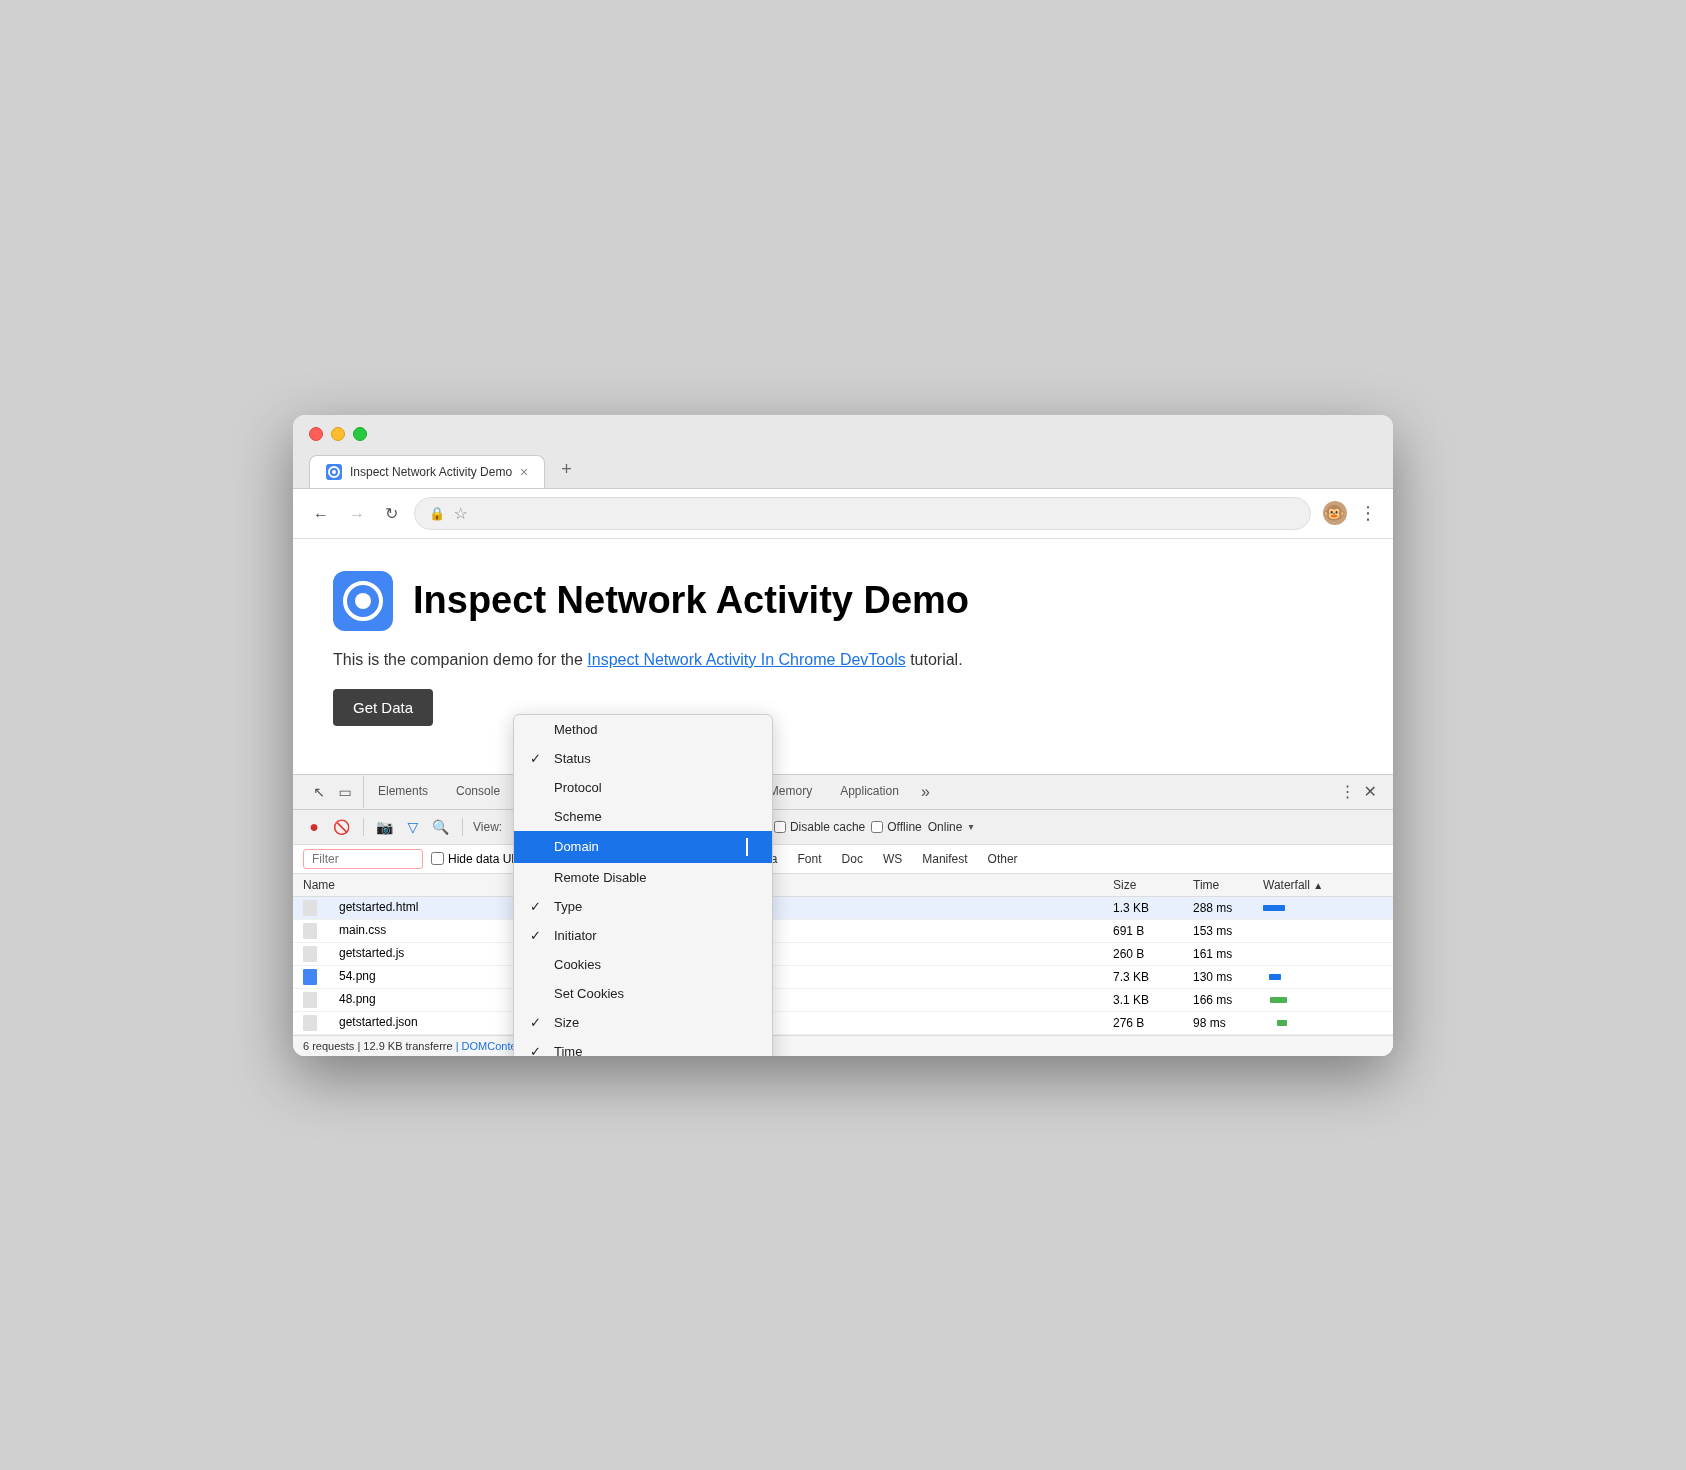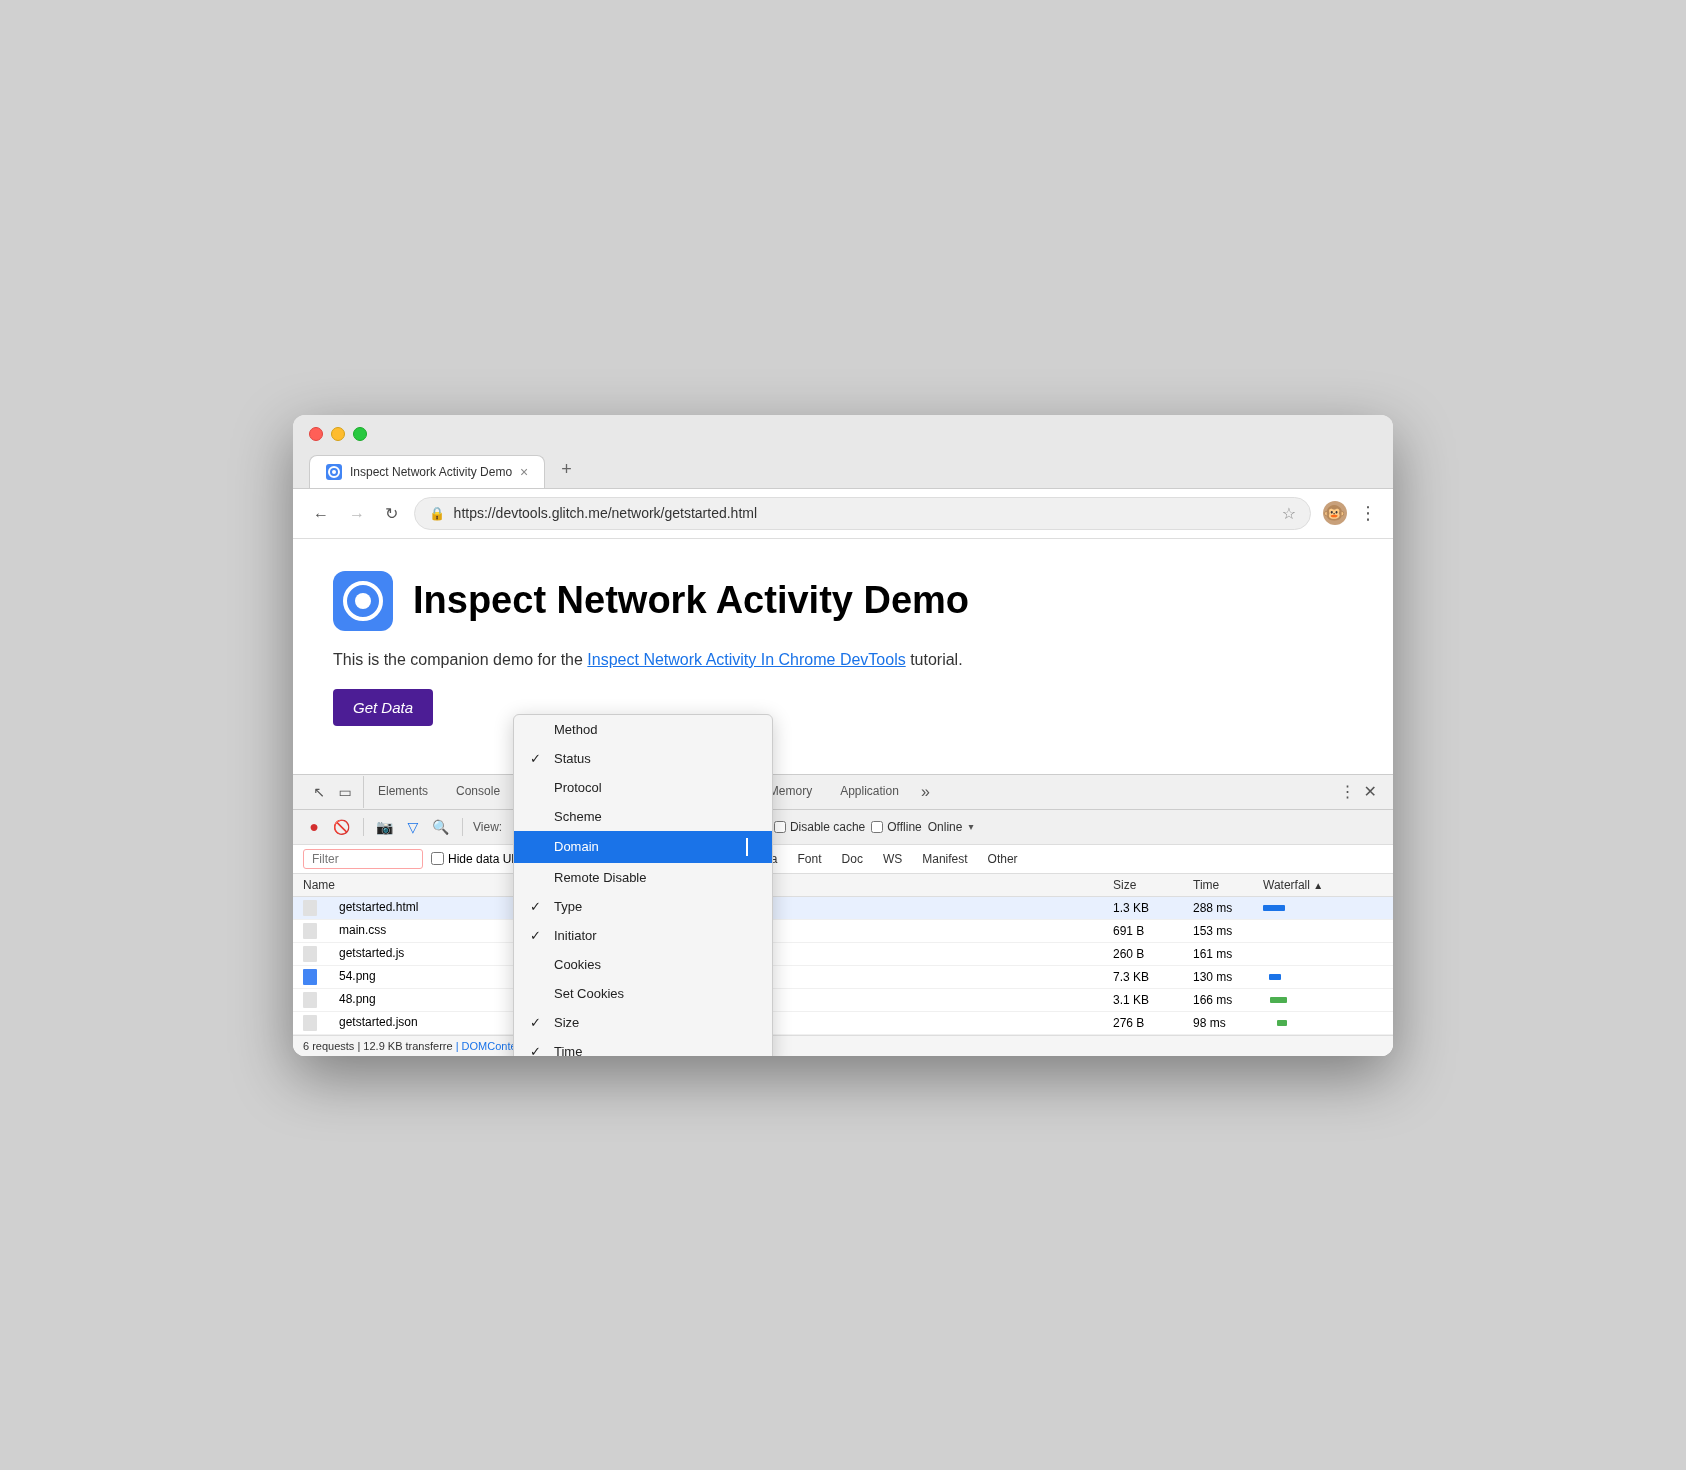--- a/index.html
+++ b/index.html
@@ -135,30 +135,29 @@
     .page-description {
       font-size: 16px;
       color: #333;
       margin-bottom: 20px;
     }
     .page-description a {
       color: #1a73e8;
       text-decoration: underline;
     }
     .get-data-btn {
-      background: #4c1d95;
+      background: #404040;
       color: #fff;
       border: none;
       padding: 10px 20px;
       border-radius: 4px;
       font-size: 15px;
       font-weight: 500;
       cursor: pointer;
       margin-bottom: 28px;
-      font-style: italic;
     }
 
     
     .devtools-panel {
       background: #fff;
       border-top: 1px solid #ccc;
     }
 
     
     .devtools-tabs {
@@ -393,21 +392,20 @@
       <button class="tab-new">+</button>
     </div>
   </div>
 
   <div class="address-bar">
     <button class="nav-btn">←</button>
     <button class="nav-btn disabled">→</button>
     <button class="nav-btn">↻</button>
     <div class="url-bar">
       <span class="lock-icon">🔒</span>
-      <span class="url-text">https://devtools.glitch.me/network/getstarted.html</span>
       <span class="star-icon">☆</span>
     </div>
     <div class="avatar">🐵</div>
     <span class="menu-btn">⋮</span>
   </div>
 
   <div class="page-content">
     <div class="page-header">
       <div class="page-logo">
         <svg width="40" height="40" viewBox="0 0 40 40">

